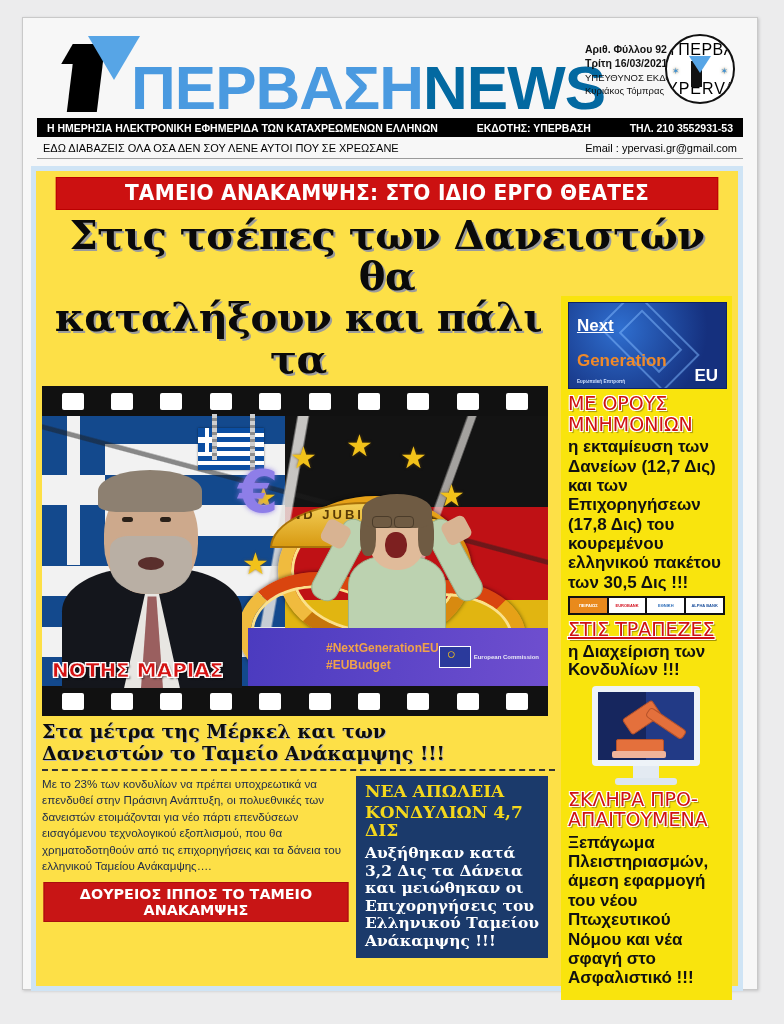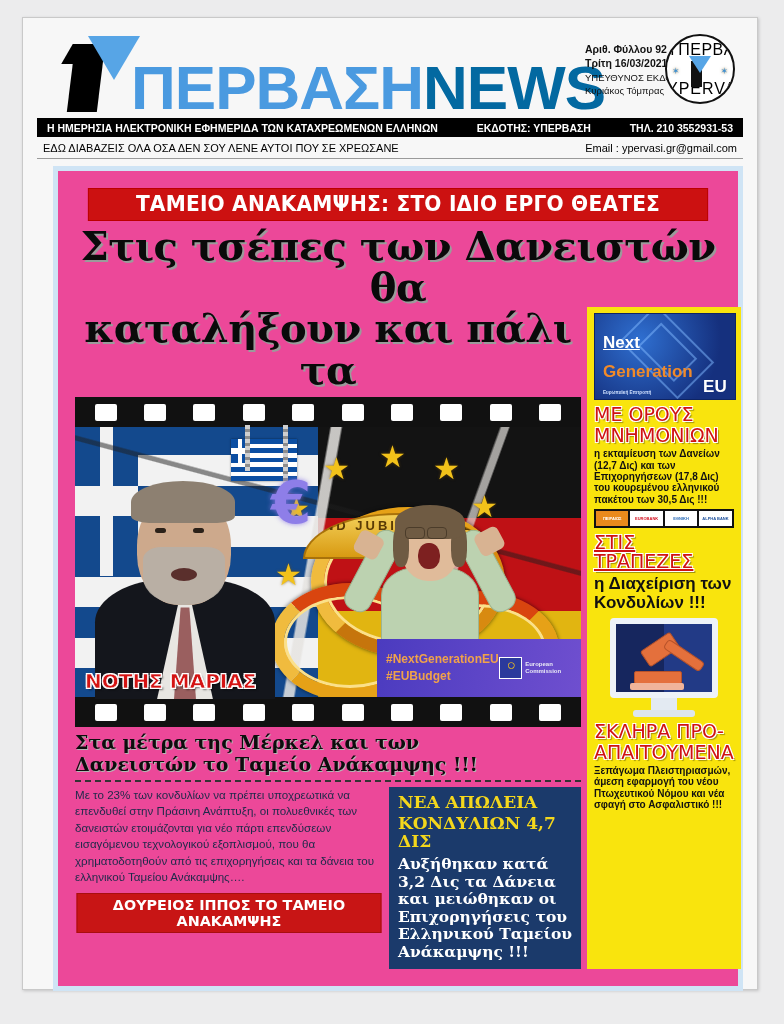--- a/index.html
+++ b/index.html
@@ -66,22 +66,22 @@
     padding:0 10px;font-size:10.5px;font-weight:bold;box-sizing:border-box;
   }
   .infobar2{
     margin:0 14px;border-bottom:1px solid #9a9a9a;height:22px;
     display:flex;align-items:center;justify-content:space-between;
     padding:0 6px;font-size:11px;color:#000;box-sizing:border-box;
   }
 
   
   .frame{
-    margin:7px 14px 0 30px;border:5px solid #cfe4f5;background:#ec4899;
-    padding:17px;box-sizing:border-box;height:825px;position:relative;
+    margin:7px 14px 0 8px;border:5px solid #cfe4f5;background:#fde047;
+    padding:6px;box-sizing:border-box;height:825px;position:relative;
   }
 
   .redbar{
     background:#cc1111;color:#fff;text-align:center;
     font-weight:bold;font-size:21px;letter-spacing:.2px;
     padding:3px 0 4px;border:1px solid #b00;
     font-family:"DejaVu Sans","Liberation Sans",sans-serif;
     transform:scaleX(.96);
   }
 
@@ -207,23 +207,23 @@
   .merkel .fist.l{left:-16px;top:10px;}
   .merkel .fist.r{right:-16px;top:6px;}
   .merkel .head{position:absolute;left:40px;bottom:96px;width:58px;height:68px;background:#e0bb9a;border-radius:46%;}
   .merkel .hair{position:absolute;left:34px;bottom:138px;width:70px;height:34px;background:#6f5b43;border-radius:52% 52% 24% 24%;}
   .merkel .hair2{position:absolute;left:32px;bottom:110px;width:16px;height:42px;background:#6f5b43;border-radius:40%;}
   .merkel .hair3{position:absolute;right:30px;bottom:110px;width:16px;height:42px;background:#6f5b43;border-radius:40%;}
   .merkel .eyeg{position:absolute;width:18px;height:10px;border:1.6px solid #4b3c2a;border-radius:4px;bottom:138px;}
   .merkel .eyeg.l{left:44px;} .merkel .eyeg.r{left:66px;}
   .merkel .mouth{position:absolute;left:57px;bottom:108px;width:22px;height:26px;background:#7d2020;border-radius:46%;}
   .eubanner{
-    position:absolute;right:0;bottom:30px;width:204px;height:58px;z-index:8;
+    position:absolute;right:0;bottom:30px;width:300px;height:58px;z-index:8;
     background:linear-gradient(100deg,#4b3bbf,#6f4fcf);
-    display:flex;align-items:center;justify-content:flex-start;padding:0 9px;box-sizing:border-box;
+    display:flex;align-items:center;justify-content:flex-end;padding:0 9px;box-sizing:border-box;
   }
   .eubanner .tags{color:#f0a24a;font-weight:bold;font-size:12px;line-height:1.45;}
   .ecbox{display:flex;align-items:center;gap:3px;}
   .ecflag{width:30px;height:20px;background:#2b3a9c;border:1px solid #fff;position:relative;}
   .ecflag:after{content:"○";position:absolute;left:7px;top:-2px;color:#f2c21a;font-size:15px;}
   .ecbox .ectxt{color:#e8e8f5;font-size:6px;line-height:1.25;font-weight:bold;}
   .caption{
     position:absolute;left:10px;bottom:34px;z-index:9;
     color:#d41313;font-weight:bold;font-size:20px;
     -webkit-text-stroke:.6px #fff;
@@ -267,32 +267,32 @@
     width:172px;background:#f9e40d;margin-left:6px;padding:6px 7px 8px;box-sizing:border-box;
   }
   .ngeu{
     width:100%;height:85px;position:relative;overflow:hidden;
     background:radial-gradient(circle at 32% 30%,#2f6fd0,#15307e 72%);
     border:1px solid #0e2463;
   }
   .ngeu .poly{position:absolute;border:2px solid rgba(130,185,255,.5);}
   .ngeu .p1{left:22%;top:14%;width:56%;height:56%;transform:rotate(45deg);}
   .ngeu .p2{left:34%;top:26%;width:34%;height:34%;transform:rotate(45deg);}
-  .ngeu .nx{position:absolute;left:8px;bottom:46px;color:#fff;font-weight:bold;font-size:17px;text-decoration:underline;}
+  .ngeu .nx{position:absolute;left:8px;bottom:52px;color:#fff;font-weight:bold;font-size:17px;text-decoration:underline;}
   .ngeu .gen{position:absolute;left:8px;bottom:17px;color:#f08a2a;font-weight:bold;font-size:17px;}
   .ngeu .eu{position:absolute;right:8px;bottom:2px;color:#fff;font-weight:bold;font-size:17px;}
   .ngeu .tiny{position:absolute;left:8px;bottom:4px;color:#cfe0ff;font-size:4.6px;line-height:1.25;font-weight:bold;}
   .sb-head{
     color:#d01212;font-weight:normal;font-size:19px;line-height:1.02;margin:5px 0 3px;
     font-family:"DejaVu Sans","Liberation Sans",sans-serif;
     text-shadow:1px 1px 0 #fff,-1px -1px 0 #fff,1px -1px 0 #fff,-1px 1px 0 #fff,2px 2px 1px rgba(0,0,0,.35);
   }
   .sb-head.u{text-decoration:underline;text-decoration-thickness:2px;}
   .sb-body{
-    color:#111;font-weight:bold;font-size:10px;line-height:1.14;margin:0 0 4px;
+    color:#111;font-weight:bold;font-size:17px;line-height:1.14;margin:0 0 4px;
     font-family:"Liberation Sans","DejaVu Sans",sans-serif;
   }
   .sb-body.big{font-size:17px;line-height:1.1;}
   .banks{
     display:flex;gap:2px;background:#111;padding:2px;margin:4px 0 2px;
   }
   .bank{flex:1;height:15px;background:#fff;position:relative;overflow:hidden;
     font-size:4px;color:#1b3a6b;font-weight:bold;display:flex;align-items:center;justify-content:center;}
   .bank.b1{background:#e98a1c;color:#fff;}
   .bank.b2{background:#fff;color:#d4111f;}

